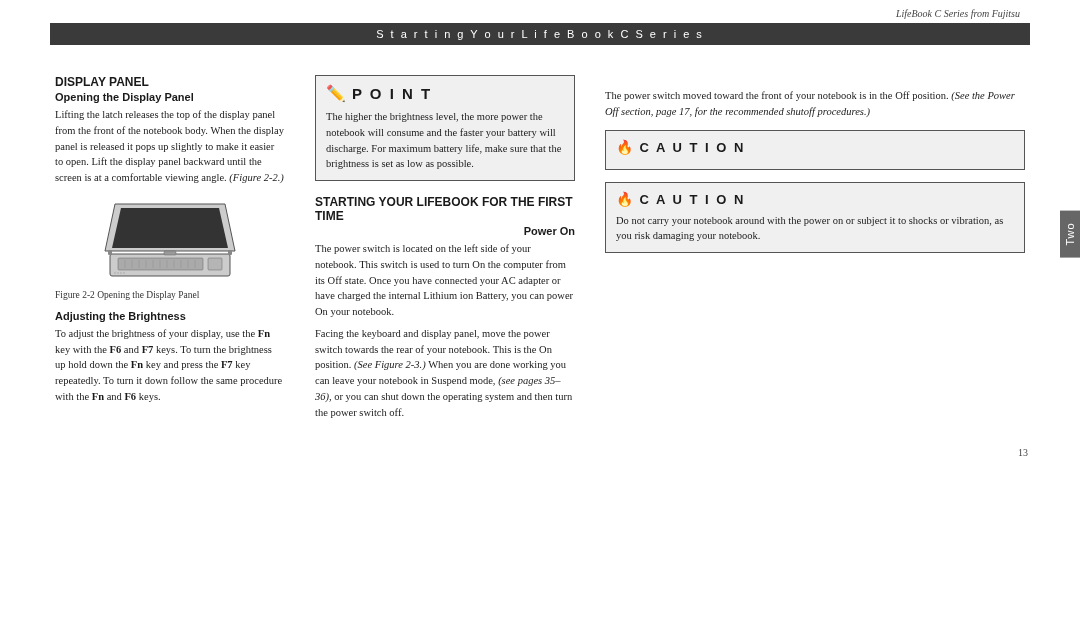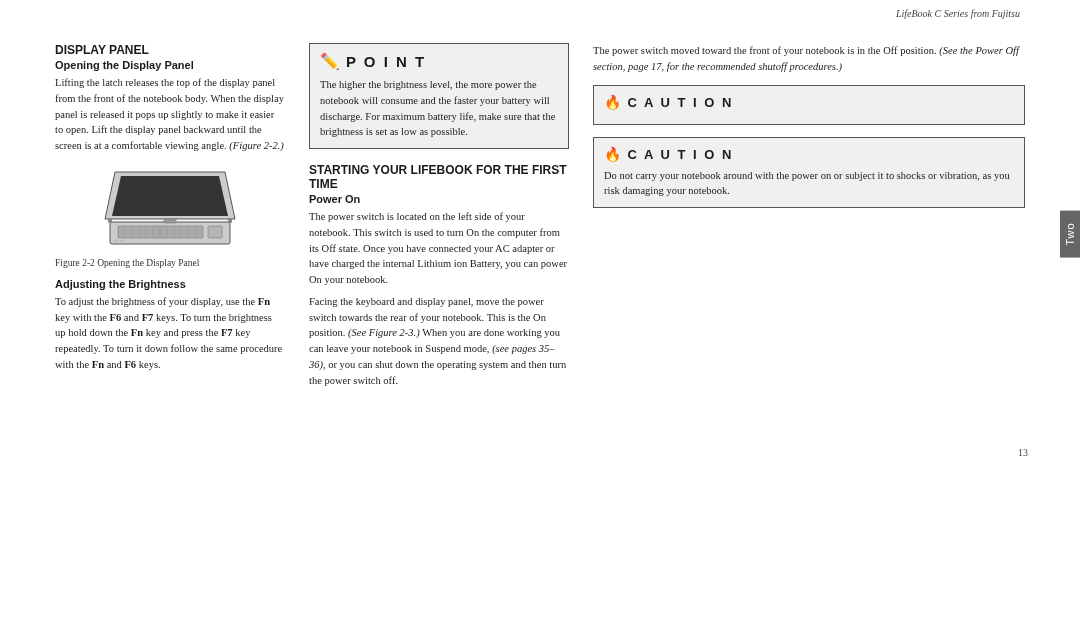--- a/index.html
+++ b/index.html
@@ -40,40 +40,41 @@
       padding: 5px 0;
       font-size: 11px;
       letter-spacing: 2px;
       font-family: Arial, sans-serif;
       margin: 0 50px;
     }
 
     
     .main-content {
       display: flex;
-      padding: 20px 55px 10px 55px;
-      gap: 24px;
+      padding: 30px 55px 10px 55px;
+      gap: 30px;
       height: calc(100% - 70px);
     }
 
     
     .left-col {
       width: 230px;
       flex-shrink: 0;
     }
 
     
     .middle-col {
       width: 260px;
       flex-shrink: 0;
     }
 
     
     .right-col {
       flex: 1;
+      margin-top: 13px;
     }
 
     
     .section-title {
       font-weight: bold;
       font-size: 12px;
       font-family: Arial, sans-serif;
       margin-bottom: 2px;
     }
 
@@ -218,20 +219,23 @@
   </style>
 </head>
 <body>
 
 <div class="page-container">
 
   <div class="header-top">
     <span>LifeBook C Series from Fujitsu</span>
   </div>
 
+  <div class="title-bar">
+    <span>S t a r t i n g   Y o u r   L i f e B o o k   C   S e r i e s</span>
+  </div>
 
   <div class="main-content">
 
     <div class="left-col">
 
       <div>
         <div class="section-title">DISPLAY PANEL</div>
         <div class="section-subtitle">Opening the Display Panel</div>
         <div class="body-text">
           <span>Lifting the latch releases the top of the display panel from the front of the notebook body. When the display panel is released it pops up slightly to make it easier to open. Lift the display panel backward until the screen is at a comfortable viewing angle.</span>
@@ -291,21 +295,21 @@
       <div class="point-box">
         <div class="point-header">
           <span class="point-icon">✏️</span>
           <span class="point-title">P O I N T</span>
         </div>
         <div class="point-text">The higher the brightness level, the more power the notebook will consume and the faster your battery will discharge. For maximum battery life, make sure that the brightness is set as low as possible.</div>
       </div>
 
       <div class="starting-section">
         <div class="section-title">STARTING YOUR LIFEBOOK FOR THE FIRST TIME</div>
-        <div class="section-subtitle" style="">Power On</div>
+        <div class="section-subtitle" style="text-align:right;">Power On</div>
         <div class="body-text" style="margin-bottom:6px;">The power switch is located on the left side of your notebook. This switch is used to turn On the computer from its Off state. Once you have connected your AC adapter or have charged the internal Lithium ion Battery, you can power On your notebook.</div>
         <div class="body-text" style="margin-bottom:4px;">
           <span>Facing the keyboard and display panel, move the power switch towards the rear of your notebook. This is the On position.</span>
           <em>(See Figure 2-3.)</em>
           <span>When you are done working you can leave your notebook in Suspend mode,</span>
           <em>(see pages 35–36),</em>
           <span>or you can shut down the operating system and then turn the power switch off.</span>
         </div>
       </div>
 

